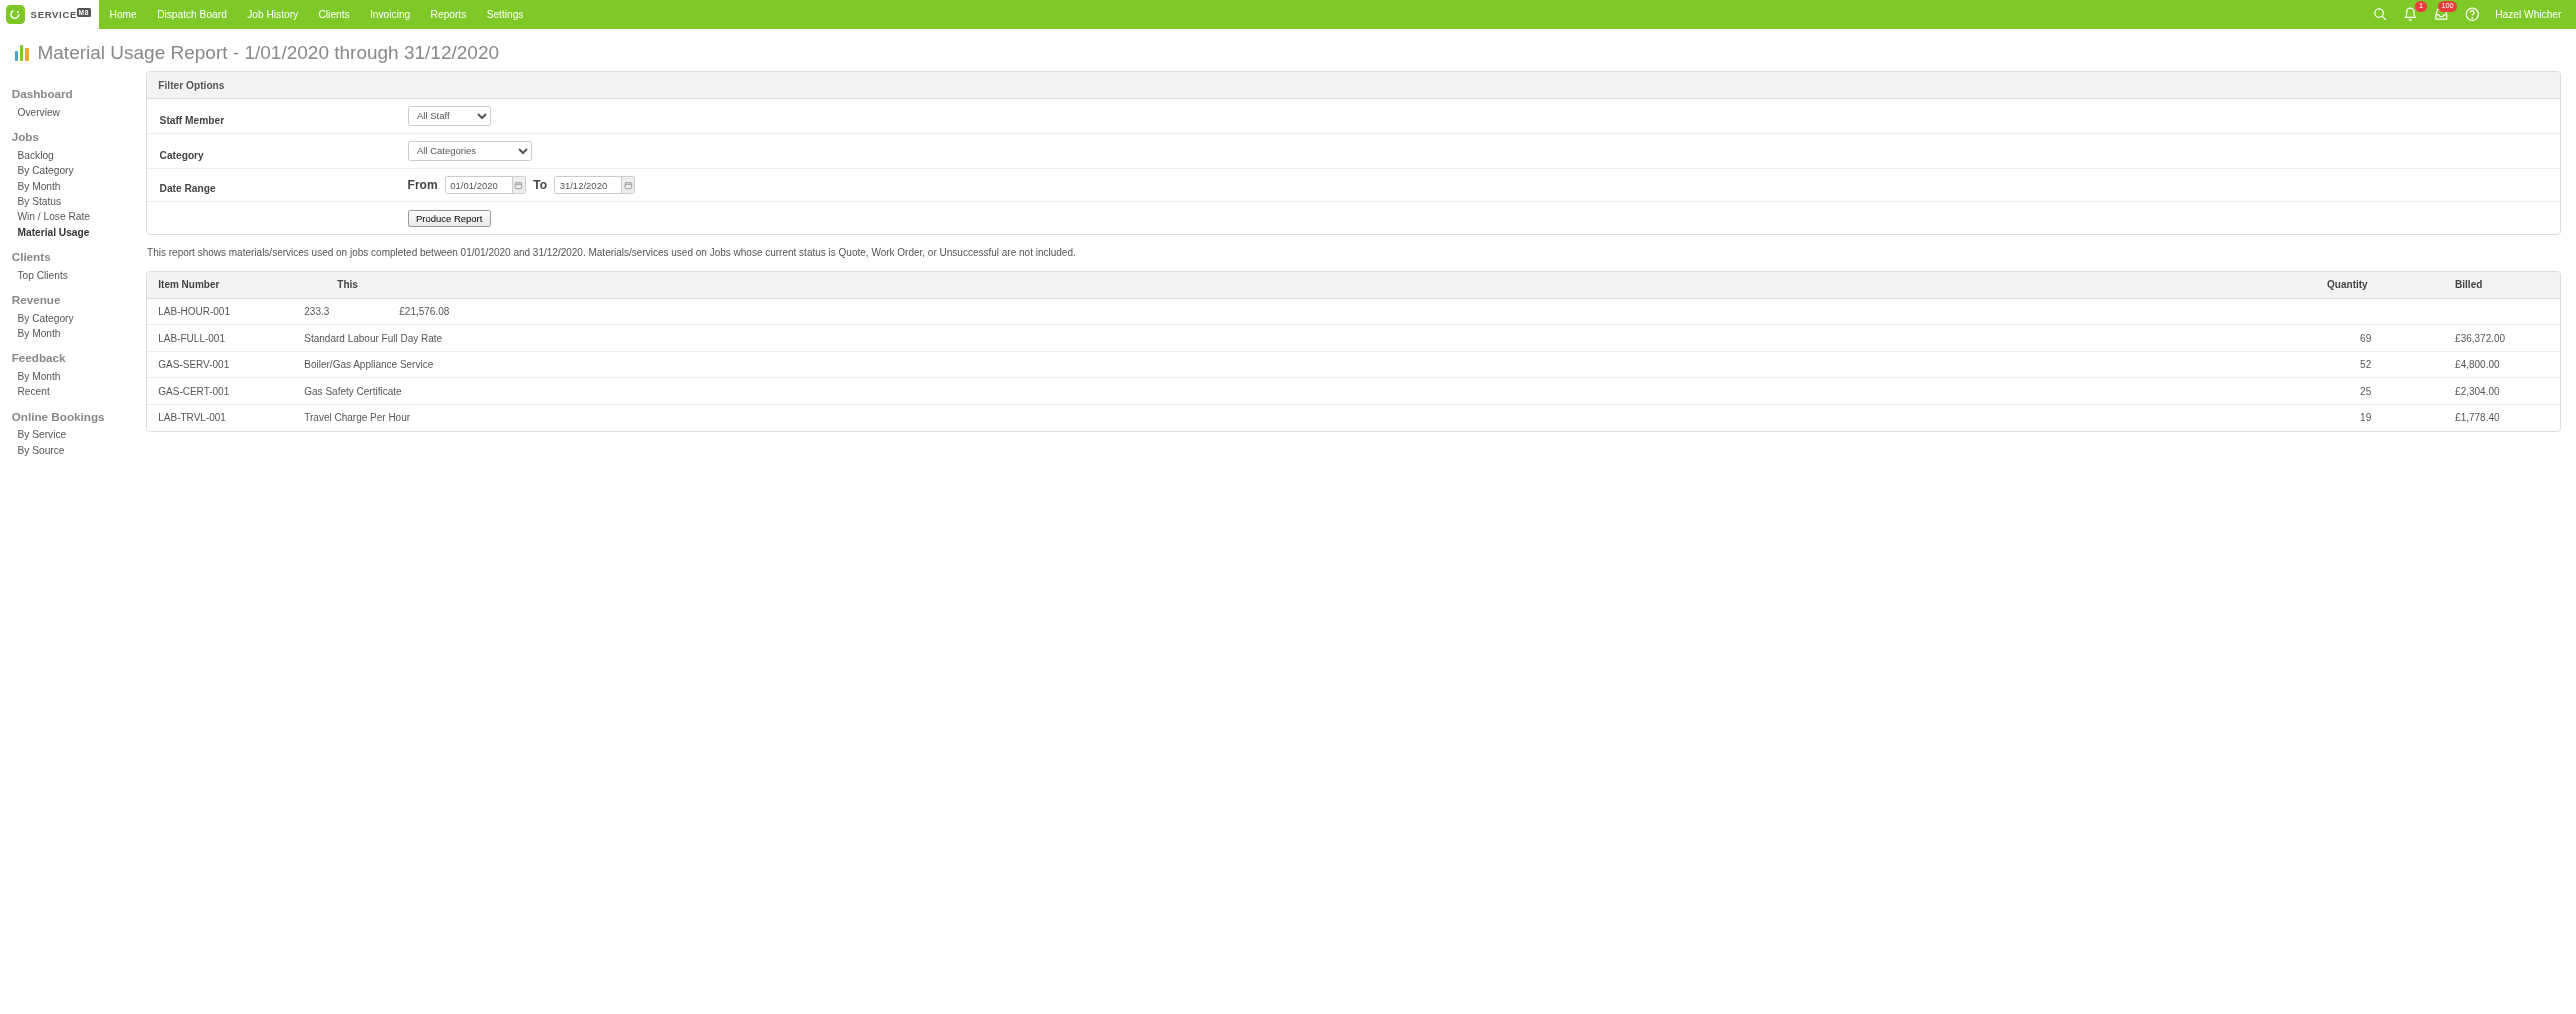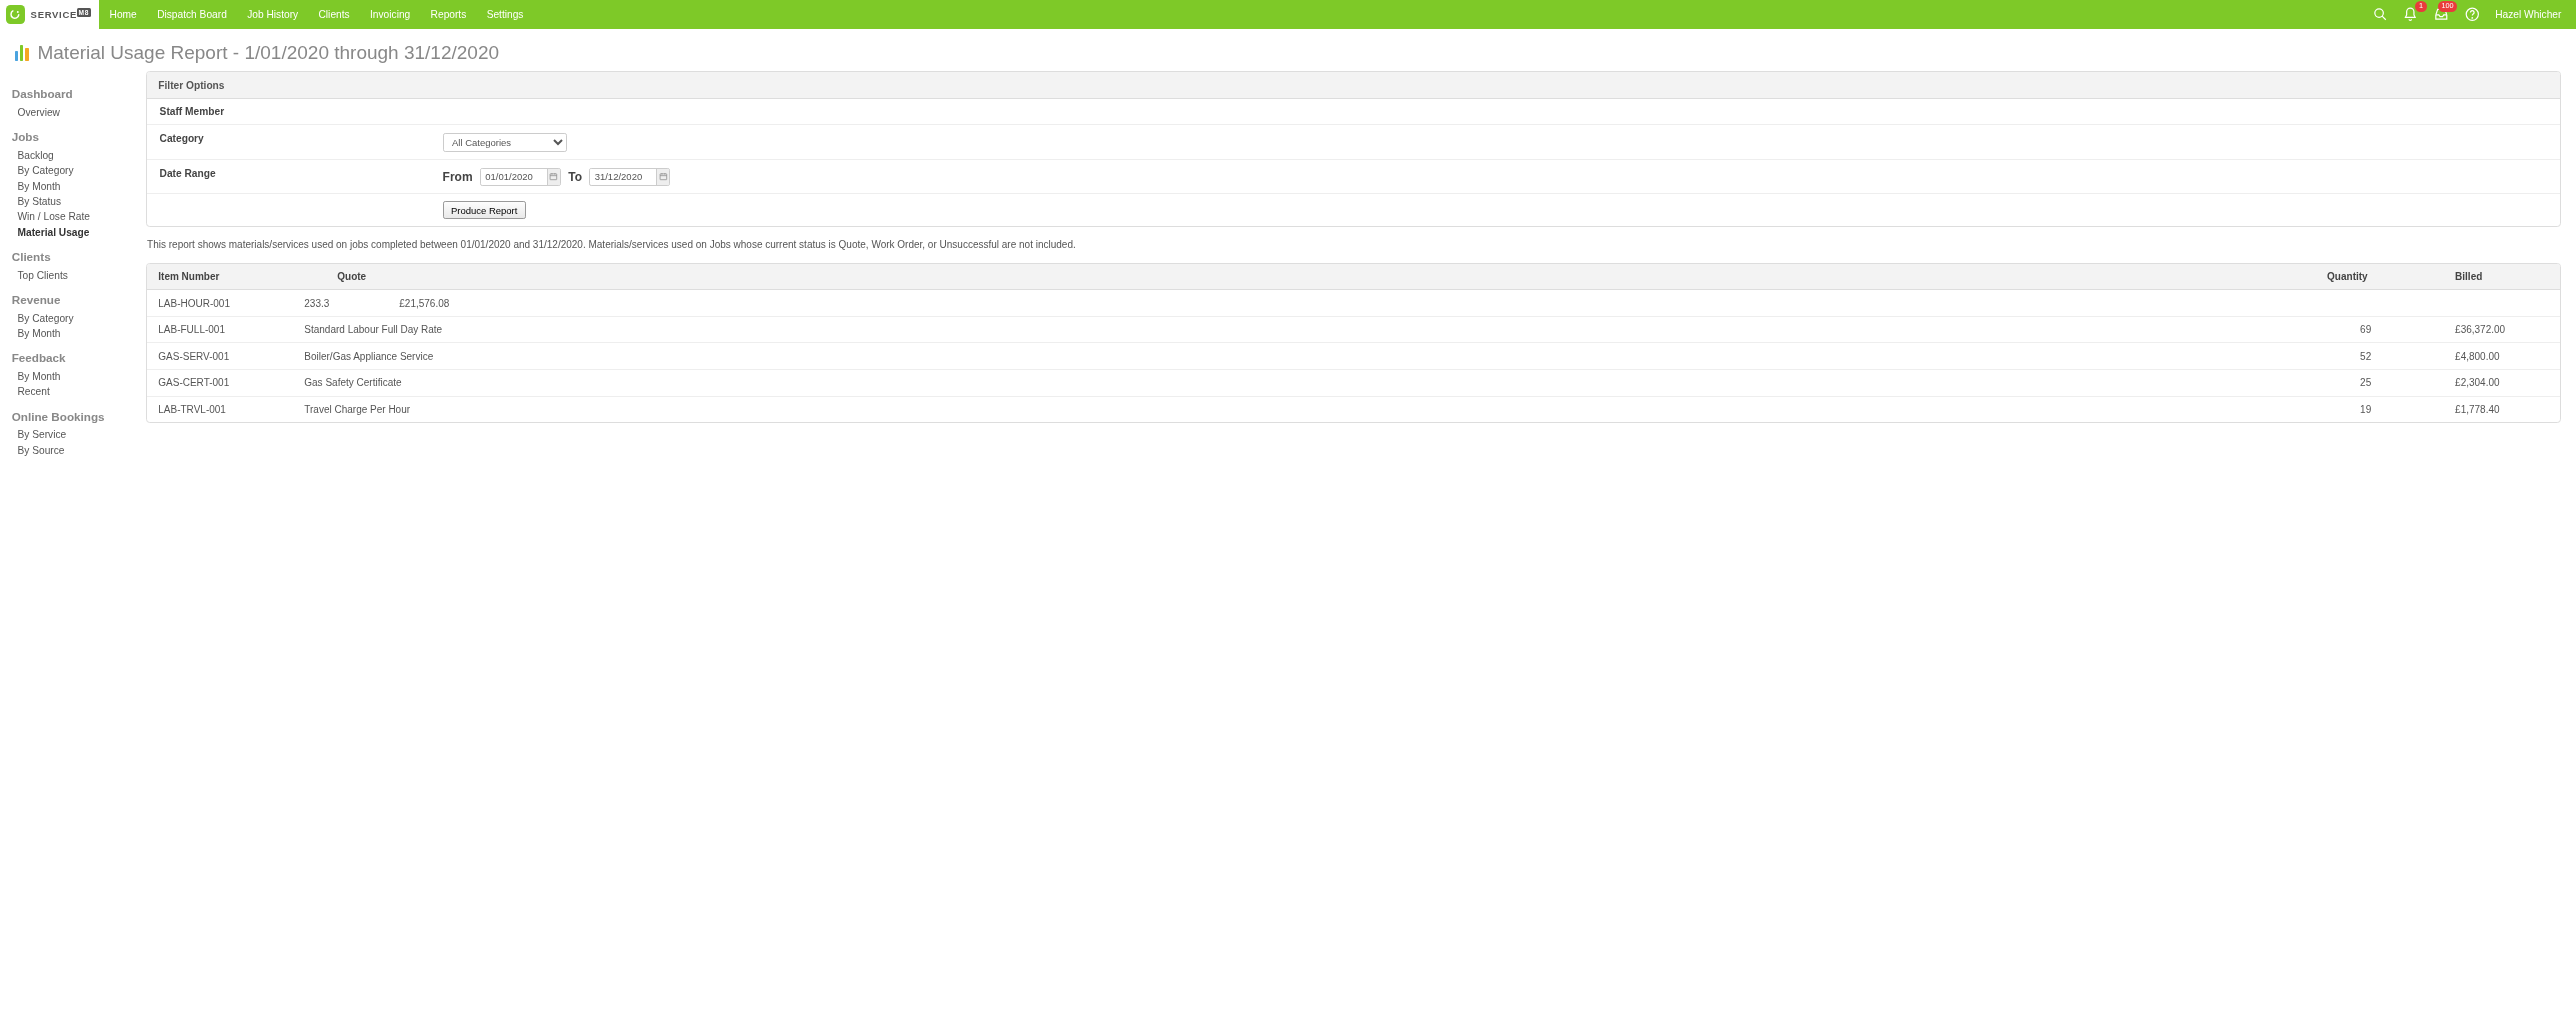--- a/index.html
+++ b/index.html
@@ -34,21 +34,21 @@
   .sidebar { width: 131px; padding: 5.8px 0 14.6px 11.7px; flex-shrink: 0; }
   .side-group-title { font-size: 11.7px; font-weight: 600; color: #888; margin-top: 10.2px; margin-bottom: 4.4px; }
   .side-item { font-size: 10.2px; color: #555; padding: 2.2px 0 2.2px 5.8px; cursor: pointer; }
   .side-item.active { font-weight: 700; color: #333; }
 
   .content { flex: 1; padding: 0 14.6px 22px 14.6px; min-width: 0; }
 
   
   .panel { border: 0.7px solid #ddd; border-radius: 3.7px; background: #fff; margin-bottom: 11.7px; overflow: hidden; }
   .panel-header { background: #f3f3f3; padding: 7.3px 11.7px; font-weight: 600; color: #555; border-bottom: 0.7px solid #ddd; font-size: 10.2px; }
-  .panel-row { display: flex; align-items: flex-start; padding: 7.3px 13px; border-bottom: 0.7px solid #eee; gap: 35px; }
+  .panel-row { display: flex; align-items: flex-end; padding: 7.3px 13px; border-bottom: 0.7px solid #eee; }
   .panel-row:last-child { border-bottom: none; }
   .panel-label { width: 248px; font-weight: 600; color: #444; font-size: 10.2px; }
   .panel-control { flex: 1; display: flex; align-items: center; gap: 7.3px; }
   .sel { border: 0.7px solid #ccc; border-radius: 2.2px; padding: 2.2px 4.4px; font-size: 9.5px; background: #fff; color: #555; }
   .sel.small { width: 83px; }
   .sel.med { width: 124px; }
   .date-lbl { font-weight: 600; font-size: 12px; color: #444; }
   .date-input-wrap { display: flex; align-items: center; border: 0.7px solid #ccc; border-radius: 2.2px; overflow: hidden; }
   .date-input { border: none; padding: 2.2px 4.4px; width: 66px; font-size: 9.5px; outline: none; color: #555; }
   .date-cal { width: 13px; height: 16px; background: #eee; display: flex; align-items: center; justify-content: center; color: #888; cursor: pointer; border-left: 0.7px solid #ccc; }
@@ -158,20 +158,25 @@
       <div class="side-item">By Source</div>
     </div>
 
   <div class="content">
 
     <div class="panel">
       <div class="panel-header">Filter Options</div>
 
       <div class="panel-row">
         <div class="panel-label">Staff Member</div>
+        <div class="panel-control">
+          <select class="sel small">
+            <option>All Staff</option>
+          </select>
+        </div>
       </div>
 
       <div class="panel-row">
         <div class="panel-label">Category</div>
         <div class="panel-control">
           <select class="sel med">
             <option>All Categories</option>
           </select>
         </div>
       </div>
@@ -212,21 +217,21 @@
           <button class="btn-produce">Produce Report</button>
         </div>
       </div>
     </div>
 
     <div class="report-note">This report shows materials/services used on jobs completed between 01/01/2020 and 31/12/2020. Materials/services used on Jobs whose current status is Quote, Work Order, or Unsuccessful are not included.</div>
 
     <div class="results">
       <div class="results-header">
         <div class="cell c-item">Item Number</div>
-        <div class="cell c-name">Quote</div>
+        <div class="cell c-name">This</div>
         <div class="cell c-qty">Quantity</div>
         <div class="cell c-bill">Billed</div>
       </div>
       <div id="results-body">
           <div class="results-row">
             <div class="cell c-item">LAB-HOUR-001</div>
             <div class="cell c-qty">233.3</div>
             <div class="cell c-bill">£21,576.08</div>
           </div>
           <div class="results-row">

